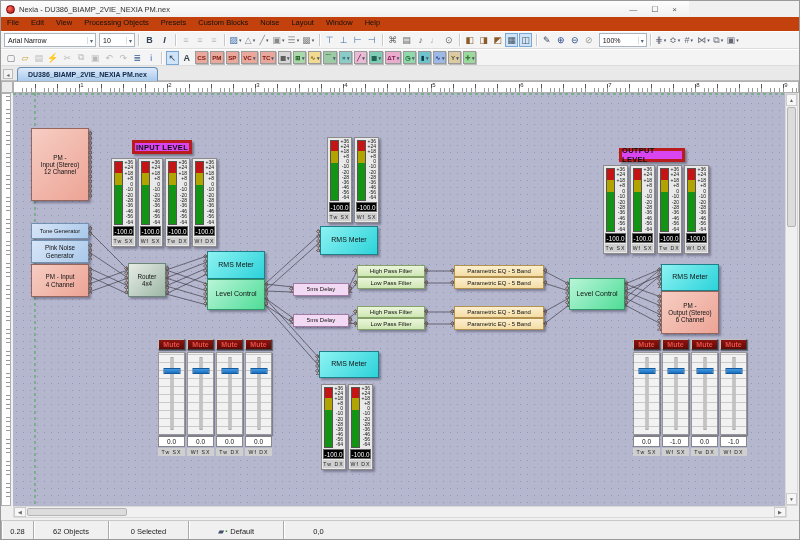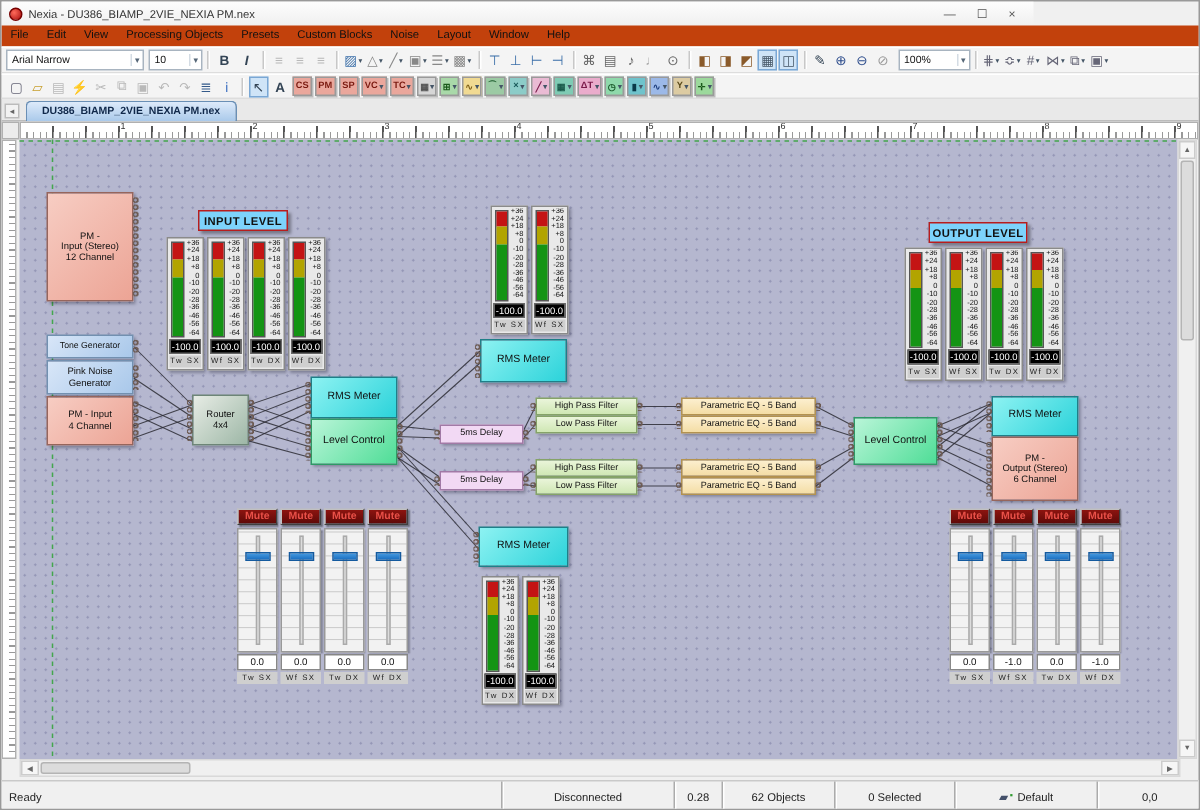--- a/index.html
+++ b/index.html
@@ -55,21 +55,21 @@
   .green{background:linear-gradient(135deg,#b9f5d8,#4fdd97);border-color:#2f9a66;font-size:7px}
   .routerc{background:linear-gradient(135deg,#e7ece5,#9db7a6);border-color:#6d8577}
   .violet{background:#f2d9f4;border-color:#a27aa6;font-size:6px}
   .ltgreen{background:linear-gradient(#eaf5da,#cfe7b4);border-color:#85a368;font-size:6px}
   .tan{background:linear-gradient(#fcefcf,#f4ddA5);border-color:#b3924f;font-size:6px}
   .conn-r::after,.conn-l::before{content:"";position:absolute;top:2px;bottom:2px;width:5px;
       background-image:radial-gradient(circle at 2.4px 2.4px,rgba(0,0,0,0) 0.9px,#6c5a52 1px,#6c5a52 1.9px,rgba(0,0,0,0) 2px);
       background-size:5px 4.8px}
   .conn-r::after{right:-5px}
   .conn-l::before{left:-5px}
-  .seclabel{position:absolute;background:#7dd3fc;border:1px solid #b91c1c;font-size:7.5px;font-weight:bold;
+  .seclabel{position:absolute;background:#d946ef;border:3px solid #b91c1c;font-size:7.5px;font-weight:bold;
       display:flex;align-items:center;justify-content:center;box-shadow:2px 2px 2px rgba(0,0,0,.35);letter-spacing:.3px}
   
   .bank{position:absolute;display:flex;gap:2px}
   .meter{width:25px;background:#e9e9e9;border:1px solid #8a8a8a;box-shadow:1.5px 1.5px 2px rgba(20,20,40,.35);padding:1px;display:flex;flex-direction:column}
   .mbody{display:flex;flex:1}
   .mbar{width:9px;margin:1px 0 1px 1px;border:1px solid #555;display:flex;flex-direction:column}
   .segr{height:17%;background:#c41414}
   .segy{height:20%;background:#b2a400}
   .segg{flex:1;background:#149414}
   .mscale{flex:1;font-size:5px;line-height:5.42px;text-align:right;padding-right:1px;white-space:pre;color:#111;overflow:hidden}
@@ -798,22 +798,20 @@
   <span class="thumb"></span>
   <span class="arr" style="bottom:0">▼</span>
 </div>
 <div class="hsb">
   <span class="arr" style="left:0">◀</span>
   <span class="thumb"></span>
   <span class="arr" style="right:0">▶</span>
 </div>
 
 <div class="statusbar">
-  <span class="spanel first">Ready</span>
-  <span class="spanel" style="width:115px">Disconnected</span>
   <span class="spanel" style="width:32px">0.28</span>
   <span class="spanel" style="width:75px">62 Objects</span>
   <span class="spanel" style="width:80px">0 Selected</span>
   <span class="spanel" style="width:95px">
     <span class="devicon">
         <span class="car">▰</span>
         <span class="plug">▪</span>
       </span>
     <span>Default</span>
   </span>

